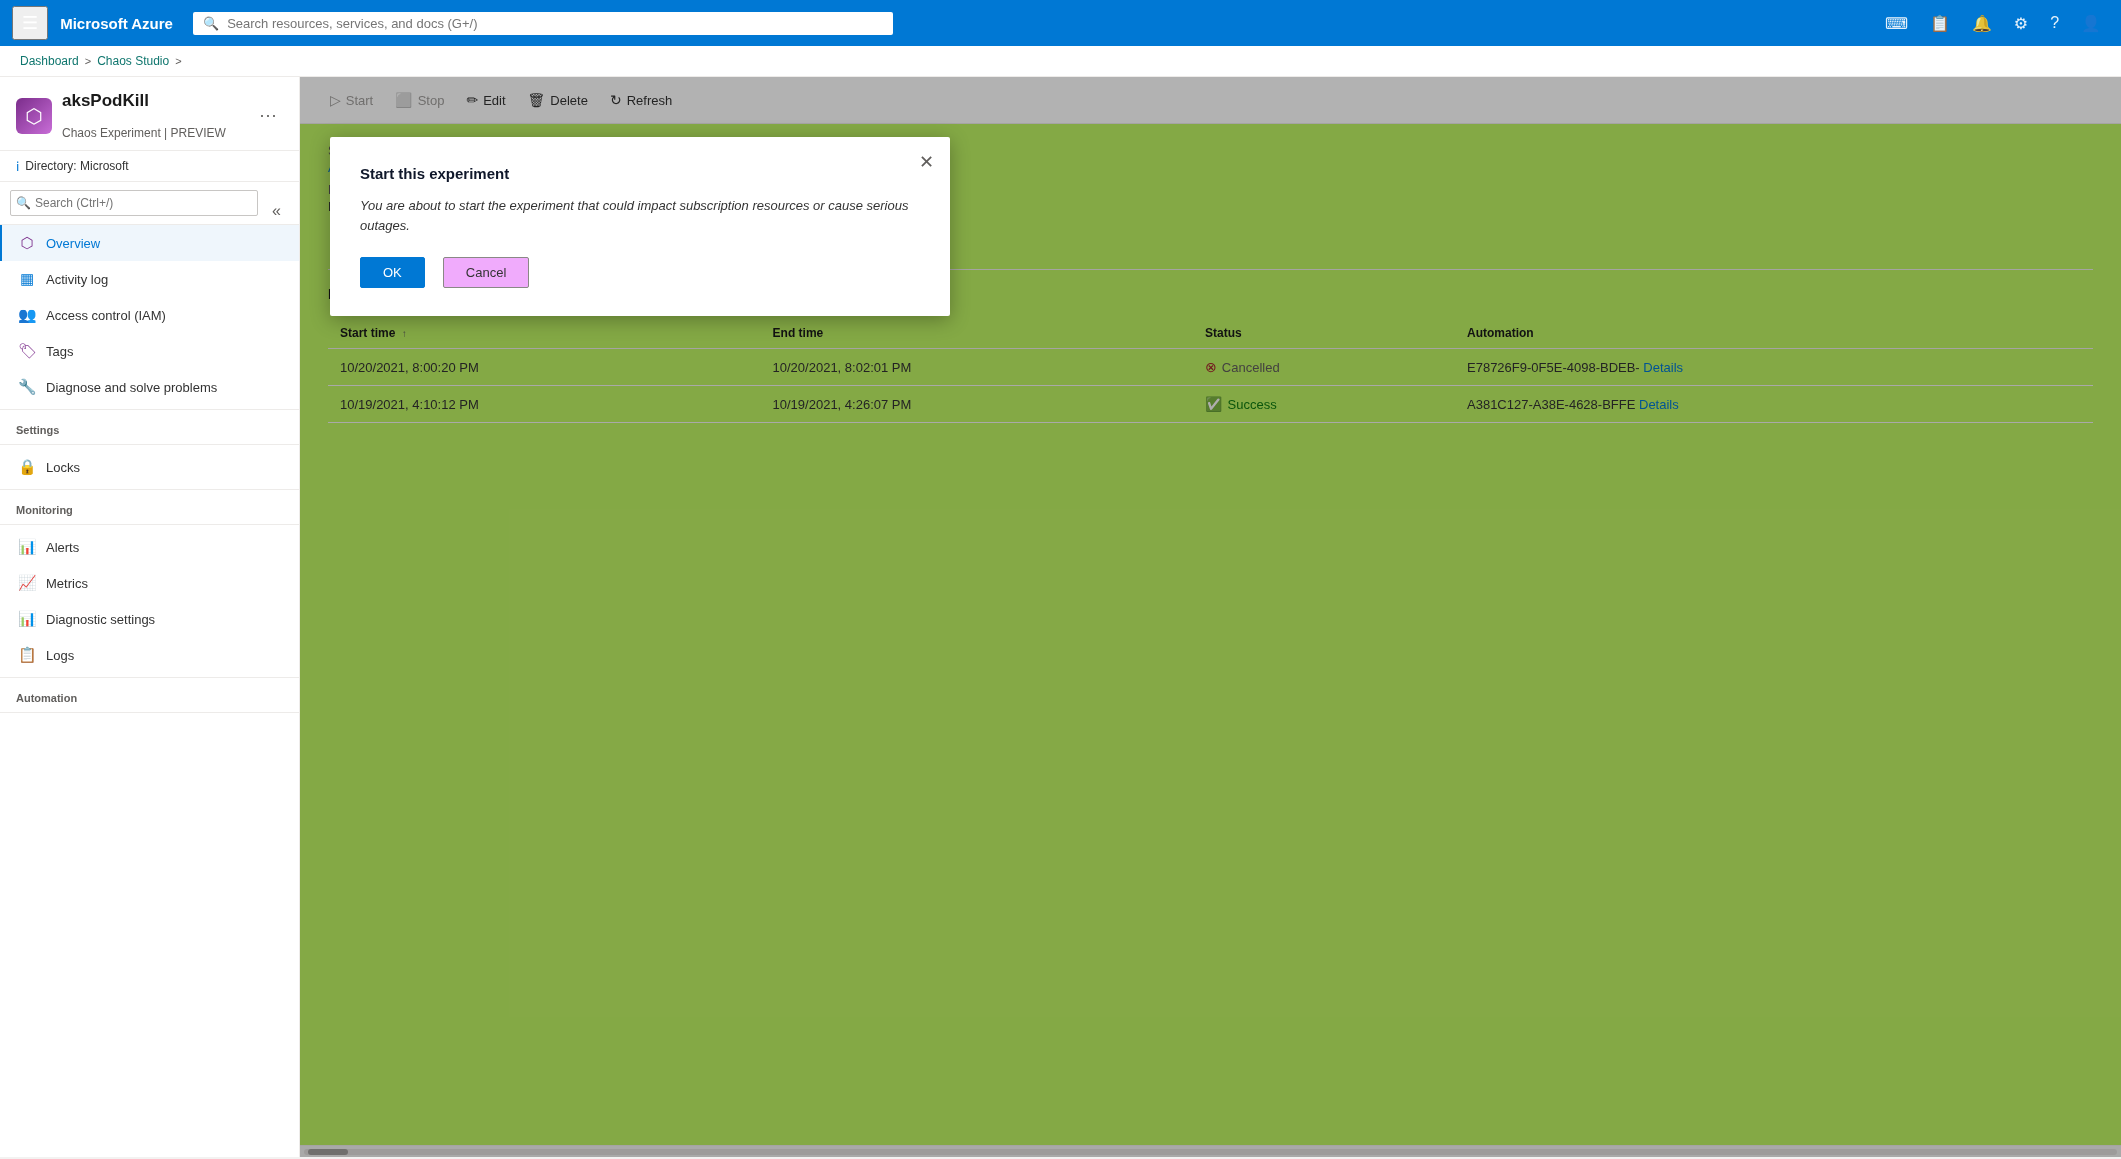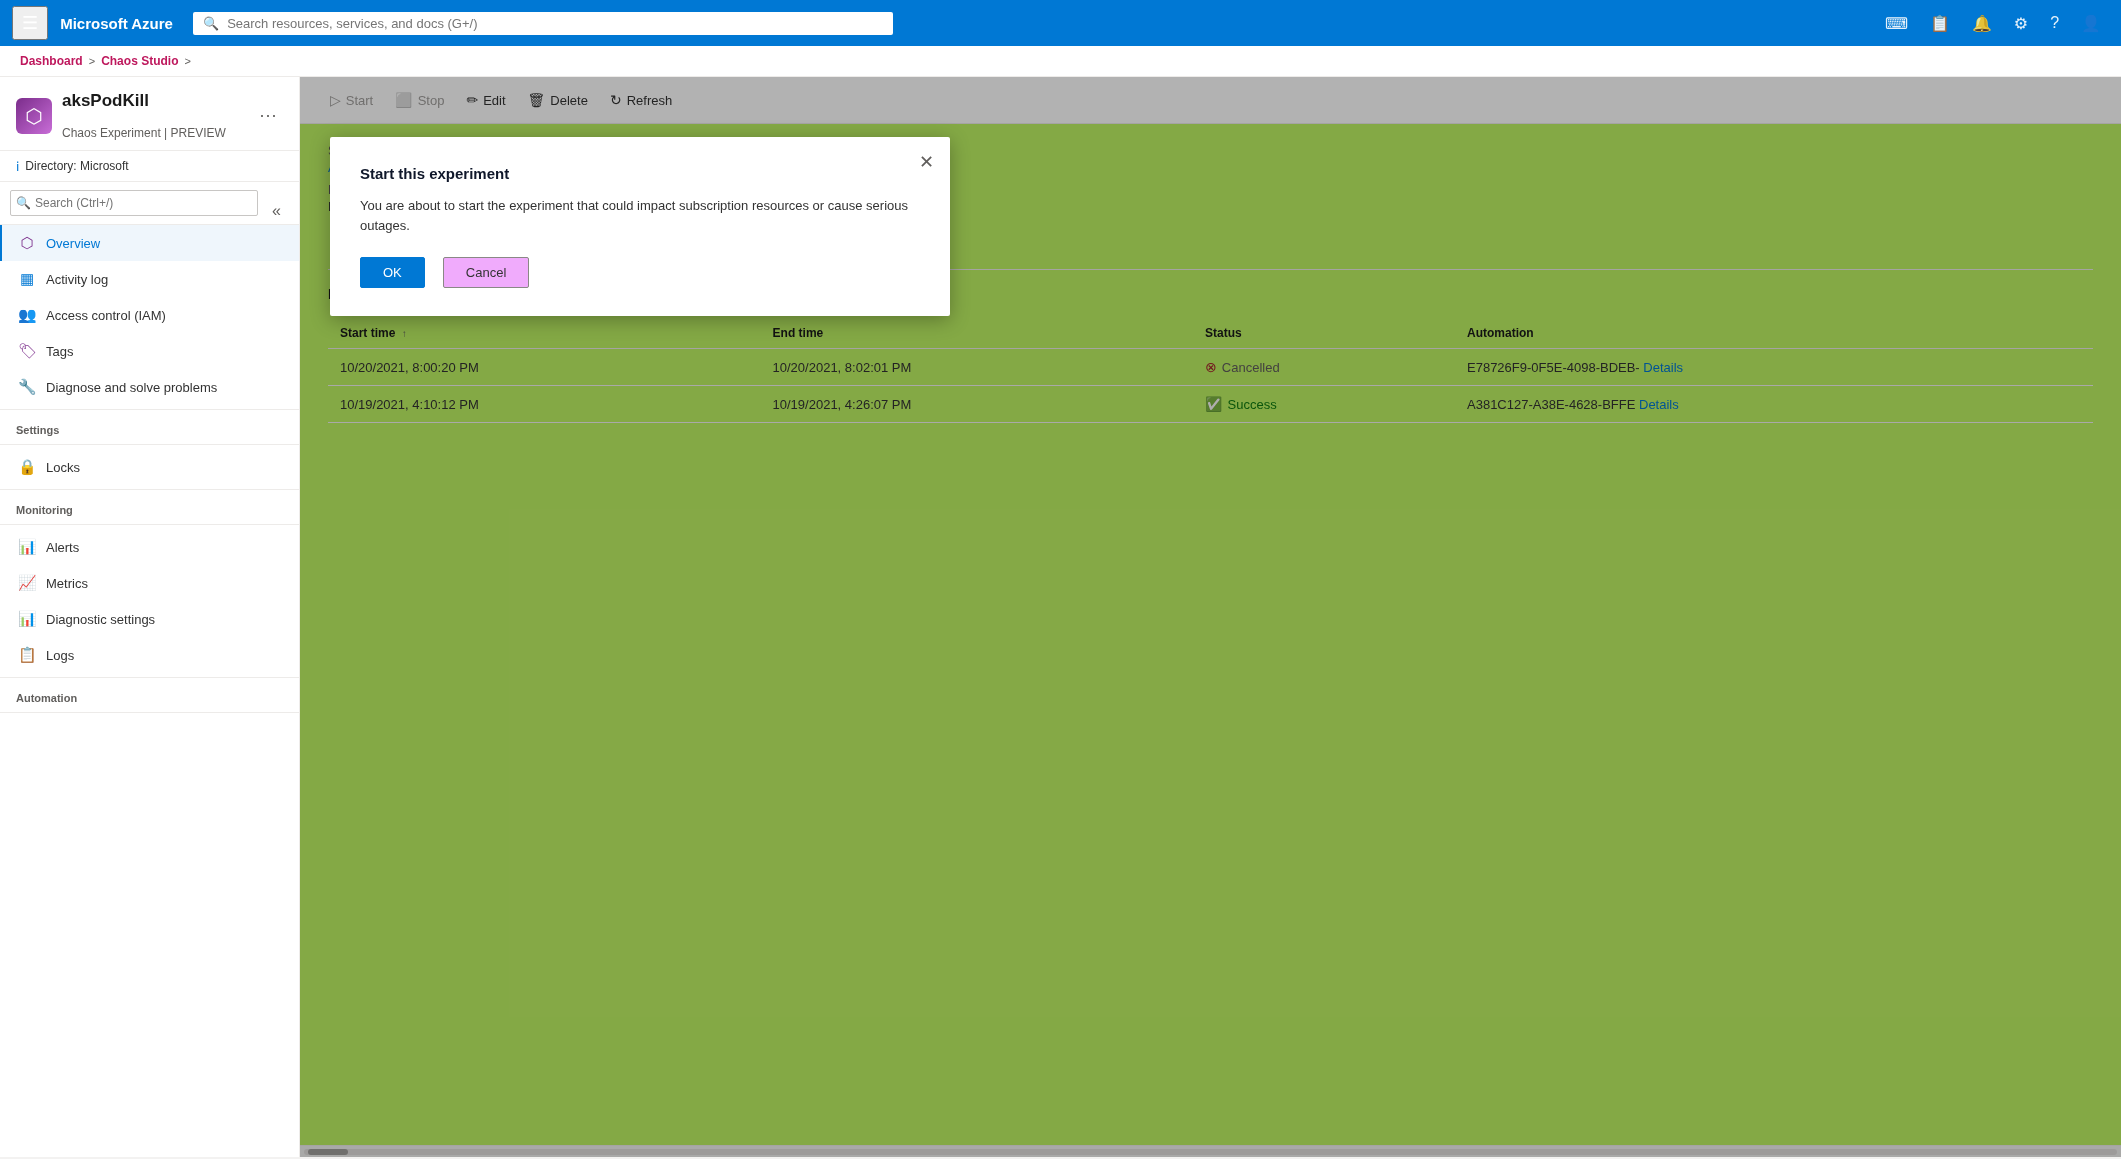--- a/index.html
+++ b/index.html
@@ -41,21 +41,21 @@
     .breadcrumb {
       background: white;
       padding: 8px 20px;
       font-size: 12px;
       color: #0078d4;
       display: flex;
       align-items: center;
       gap: 6px;
       border-bottom: 1px solid #edebe9;
     }
-    .breadcrumb a { color: #be185d; text-decoration: none; font-weight: bold; }
+    .breadcrumb a { color: #0f766e; text-decoration: none; }
     .breadcrumb .separator { color: #605e5c; font-size: 11px; }
 
     
     .main-layout {
       display: flex;
       height: calc(100vh - 46px - 33px);
       background: white;
     }
 
     
@@ -175,21 +175,21 @@
     .dialog-box {
       background: white;
       border-radius: 2px;
       padding: 28px 30px;
       width: 620px;
       margin: 60px 0 0 30px;
       box-shadow: 0 4px 20px rgba(0,0,0,0.3);
       position: relative;
     }
     .dialog-title { font-size: 15px; font-weight: 600; margin-bottom: 14px; color: #0f172a; }
-    .dialog-desc { font-size: 13px; color: #333; margin-bottom: 22px; line-height: 1.5; }
+    .dialog-desc { font-size: 13px; color: #333; margin-bottom: 22px; line-height: 1.5; font-style: italic; }
     .dialog-actions { display: flex; gap: 18px; }
     .btn-primary {
       padding: 7px 22px;
       background: #0078d4;
       color: white;
       border: 1px solid #0078d4;
       font-size: 13px;
       cursor: pointer;
       border-radius: 2px;
     }

